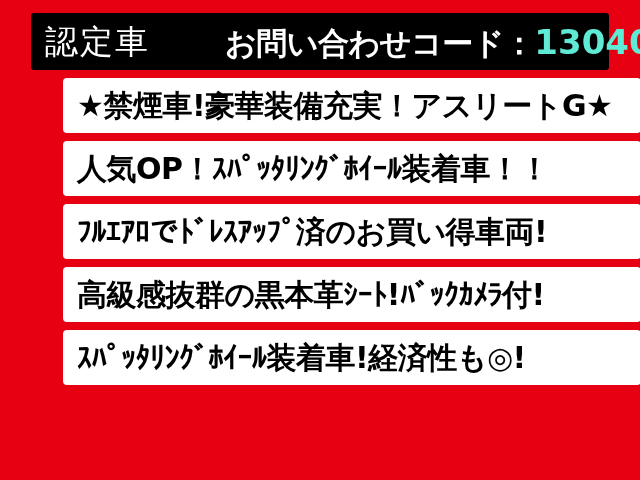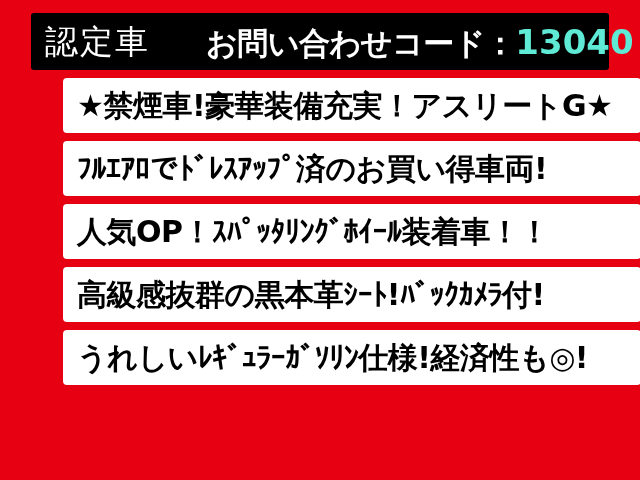--- a/index.html
+++ b/index.html
@@ -25,20 +25,21 @@
     left: 31px;
     top: 13px;
     width: 578px;
     height: 57px;
     background: #000000;
     border-radius: 3px;
     display: flex;
     align-items: center;
     box-sizing: border-box;
     padding: 0 8px 0 14px;
+    gap: 19px;
   }
   #cert-label {
     color: #ffffff;
     font-size: 33px;
     font-weight: 400;
     letter-spacing: 2px;
     line-height: 1;
     white-space: nowrap;
   }
   #code-group {
@@ -102,26 +103,26 @@
       <span id="code-label">お問い合わせコード：</span>
       <span id="code-value">13040</span>
     </span>
   </div>
 
   <div id="feature-list">
     <div class="feature-row">
       <span class="feature-text">★禁煙車!豪華装備充実！アスリートG★</span>
     </div>
     <div class="feature-row">
-      <span class="feature-text">ﾌﾙｴｱﾛでﾄﾞﾚｽｱｯﾌﾟ済のお買い得車両!</span>
+      <span class="feature-text">人気OP！ｽﾊﾟｯﾀﾘﾝｸﾞﾎｲｰﾙ装着車！！</span>
     </div>
     <div class="feature-row">
-      <span class="feature-text">人気OP！ｽﾊﾟｯﾀﾘﾝｸﾞﾎｲｰﾙ装着車！！</span>
+      <span class="feature-text">ﾌﾙｴｱﾛでﾄﾞﾚｽｱｯﾌﾟ済のお買い得車両!</span>
     </div>
     <div class="feature-row">
       <span class="feature-text">高級感抜群の黒本革ｼｰﾄ!ﾊﾞｯｸｶﾒﾗ付!</span>
     </div>
     <div class="feature-row">
-      <span class="feature-text">うれしいﾚｷﾞｭﾗｰｶﾞｿﾘﾝ仕様!経済性も◎!</span>
+      <span class="feature-text">ｽﾊﾟｯﾀﾘﾝｸﾞﾎｲｰﾙ装着車!経済性も◎!</span>
     </div>
   </div>
 
 </div>
 
 </body></html>

